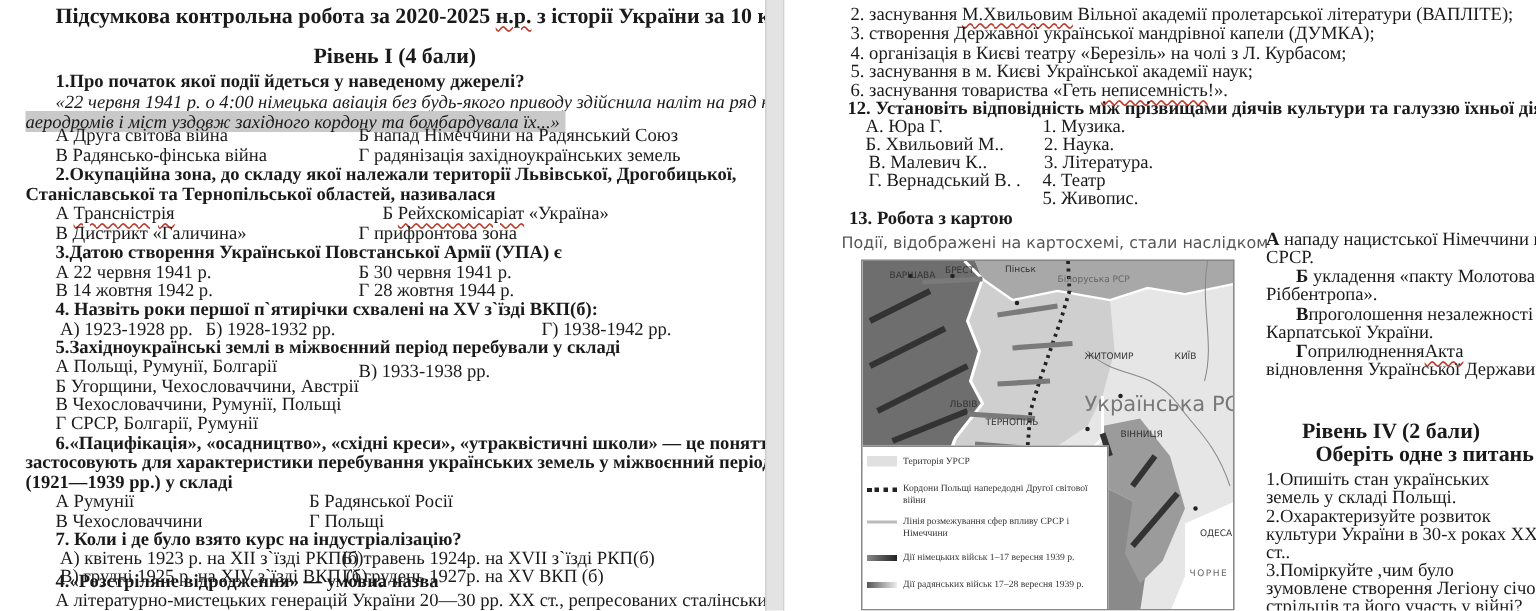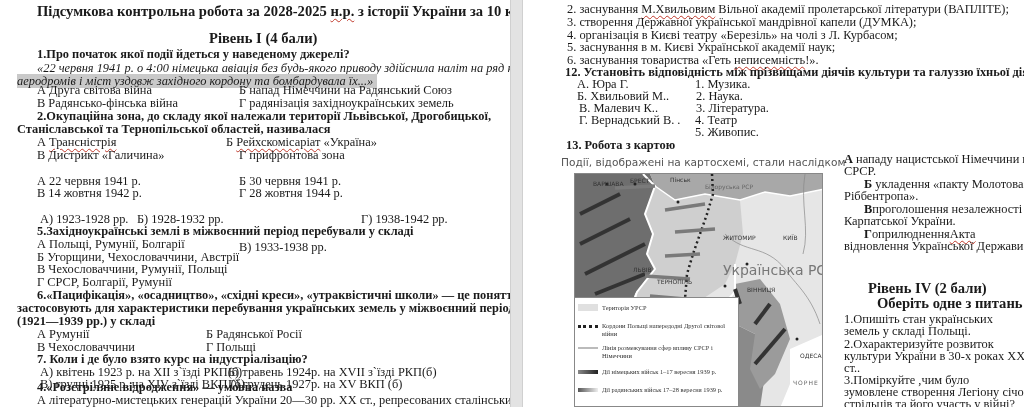--- a/index.html
+++ b/index.html
@@ -33,46 +33,48 @@
             border-top:1px solid #888; border-right:1px solid #888; box-sizing:border-box;
             font-size:6.4px; line-height:7.5px; color:#333; }
   .lg-row { position:absolute; left:3px; display:flex; align-items:flex-start; gap:4px; }
   .lg-sw { width:20px; height:7px; flex:none; }
   .maplbl { position:absolute; font-size:6px; color:#333; white-space:nowrap; font-family:"DejaVu Sans", sans-serif; }
 </style>
 </head>
 <body>
 
 <div id="left-page" class="page">
-  <div class="ln title" style="left:37px;top:4px;"><span>Підсумкова контрольна робота за 2028-2025 </span><span class="sq">н.р.</span><span> з  історії України за 10 клас</span></div>
+  <div class="ln title" style="left:37px;top:4px;"><span>Підсумкова контрольна робота за 2020-2025 </span><span class="sq">н.р.</span><span> з  історії України за 10 клас</span></div>
 
   <div class="ln lvl" style="left:209px;top:31px;">Рівень І (4 бали)</div>
 
   <div class="ln b" style="left:37px;top:47px;">1.Про початок якої події йдеться у наведеному джерелі?</div>
   <div class="ln i" style="left:37px;top:61px;width:437px;">«22 червня 1941 р. о 4:00 німецька авіація без будь-якого приводу здійснила наліт на ряд наших</div>
   <div class="ln i hl" style="left:17px;top:74px;padding-right:4px;">аеродромів і міст уздовж західного кордону та бомбардувала їх...»</div>
   <div class="ln" style="left:37px;top:83px;">А Друга світова війна</div>
   <div class="ln" style="left:239px;top:83px;">Б напад Німеччини на Радянський Союз</div>
   <div class="ln" style="left:37px;top:96px;">В Радянсько-фінська війна</div>
   <div class="ln" style="left:239px;top:96px;">Г радянізація західноукраїнських земель</div>
 
   <div class="ln b just" style="left:37px;top:109px;width:437px;">
       <span>2.Окупаційна зона, до складу якої належали території Львівської, Дрогобицької,</span>
     </div>
   <div class="ln b" style="left:17px;top:122px;">Станіславської та Тернопільської областей, називалася</div>
   <div class="ln" style="left:37px;top:135px;"><span>А </span><span class="sq">Трансністрія</span></div>
-  <div class="ln" style="left:226px;top:135px;text-align:center;"><span>Б </span><span class="sq">Рейхскомісаріат</span><span> «Україна»</span></div>
+  <div class="ln" style="left:255px;top:135px;text-align:center;"><span>Б </span><span class="sq">Рейхскомісаріат</span><span> «Україна»</span></div>
   <div class="ln" style="left:37px;top:148px;">В Дистрикт «Галичина»</div>
   <div class="ln" style="left:239px;top:148px;">Г прифронтова зона</div>
 
+  <div class="ln b" style="left:37px;top:161px;">3.Датою створення Української Повстанської Армії (УПА) є</div>
   <div class="ln" style="left:37px;top:174px;">А 22 червня 1941 р.</div>
   <div class="ln" style="left:239px;top:174px;">Б 30 червня 1941 р.</div>
   <div class="ln" style="left:37px;top:186px;">В 14 жовтня 1942 р.</div>
   <div class="ln" style="left:239px;top:186px;">Г 28 жовтня 1944 р.</div>
 
+  <div class="ln b" style="left:37px;top:199px;">4. Назвіть роки першої п`ятирічки схвалені на XV з`їзді ВКП(б):</div>
   <div class="ln" style="left:40px;top:212px;">А) 1923-1928 рр.</div>
   <div class="ln" style="left:137px;top:212px;">Б) 1928-1932 рр.</div>
   <div class="ln" style="left:239px;top:212px;margin-top:28px;">В) 1933-1938 рр.</div>
   <div class="ln" style="left:361px;top:212px;">Г) 1938-1942 рр.</div>
 
   <div class="ln b" style="left:37px;top:224px;">5.Західноукраїнські землі в міжвоєнний період перебували у складі</div>
   <div class="ln" style="left:37px;top:237px;">А Польщі, Румунії, Болгарії</div>
   <div class="ln" style="left:37px;top:250px;">Б Угорщини, Чехословаччини, Австрії</div>
   <div class="ln" style="left:37px;top:262px;">В Чехословаччини, Румунії, Польщі</div>
   <div class="ln" style="left:37px;top:275px;">Г СРСР, Болгарії, Румунії</div>

